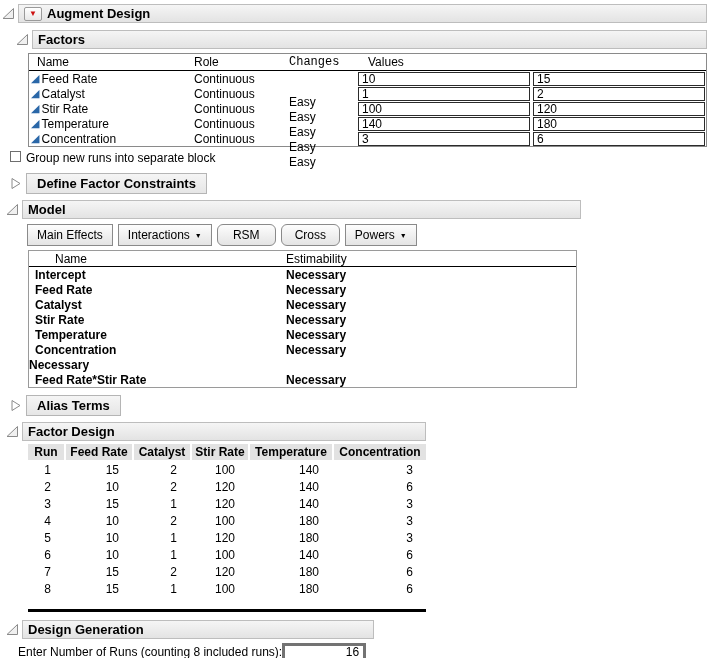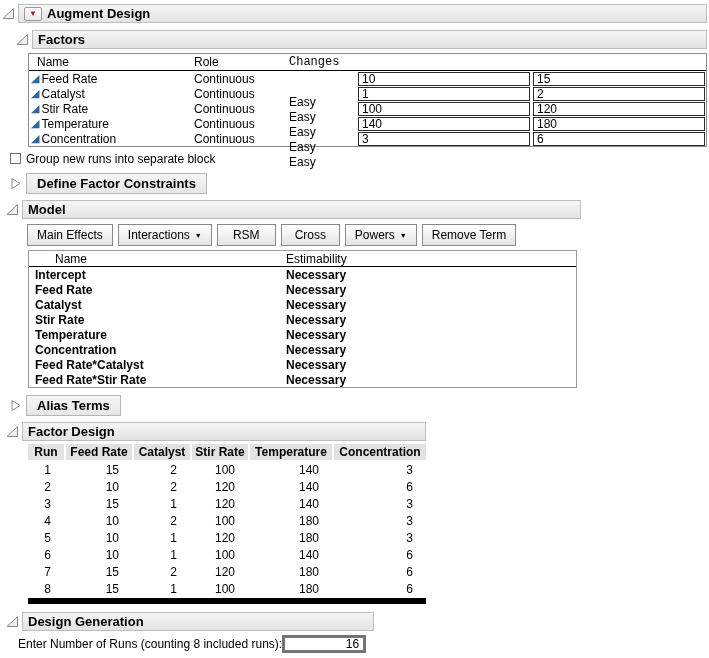--- a/index.html
+++ b/index.html
@@ -38,40 +38,40 @@
   .fh-val   { flex:1; padding-left:10px; }
   .frow { display:flex; height:15px; align-items:center; }
   .f-name { width:165px; display:flex; align-items:center; padding-left:2px; }
   .cont-icon { color:#2a67a8; font-size:11px; line-height:1; margin-right:2px; }
   .f-role { width:95px; } .f-chg { width:69px;margin-top:46px; }
   .f-vals { flex:1; display:flex; gap:3px; padding-right:1px; }
   .vcell {
     flex:1; height:14px; border:1px solid #2b2b2b; background:#fff;
     display:flex; align-items:center; padding-left:3px; font-size:12px;
   }
-  .chk-row { display:flex; align-items:center; margin:4px 0 0 10px; height:15px; cursor:default; }
+  .chk-row { display:flex; margin:4px 0 0 10px; height:15px; cursor:default; }
   .chkbox { width:11px; height:11px; border:1px solid #6e6e6e; background:#fff; margin-right:5px; }
   
   .btnrow { display:flex; margin:5px 0 0 27px; gap:5px; }
   .jbtn {
     height:22px; border:1px solid #8a8a8a; background:linear-gradient(#fdfdfd,#e4e4e4);
     font-family:"Liberation Sans", sans-serif; font-size:12px; color:#000;
     display:inline-flex; align-items:center; justify-content:center;
     padding:4px 9px; cursor:default;
   }
   .jbtn .arr { font-size:7px; margin-left:5px; }
-  .minw { min-width:59px; }
+  .minw { min-width:59px;border-radius:6px; }
   
   .mtable { margin:4px 0 0 28px; width:549px; border:1px solid #9a9a9a; background:#fff; }
   .mhead { display:flex; height:16px; align-items:center; border-bottom:1px solid #000; }
   .mh-name { width:257px; padding-left:26px; }
   .mrow { display:flex; height:15px; align-items:center;font-weight:bold; }
   .m-name { width:257px; padding-left:6px; }
   
-  .dgrid { margin:3px 0 0 28px; display:grid; grid-template-columns:36px 66px 56px 56px 82px 92px; column-gap:2px; row-gap:0; width:fit-content; border-bottom:6px solid #000000; padding-bottom:1px; }
+  .dgrid { margin:3px 0 0 28px; display:grid; grid-template-columns:36px 66px 56px 56px 82px 92px; column-gap:2px; row-gap:0; width:fit-content; border-bottom:3px solid #000000; padding-bottom:12px; }
   .dh { background:#e2e2e2; font-weight:bold; height:16px; display:flex; align-items:center; justify-content:center; margin-bottom:1px; }
   .dc { height:17px; display:flex; align-items:center; justify-content:flex-end; padding-right:13px; }
   
   .runs-row { display:flex; align-items:center; margin:4px 0 0 18px; }
   .runs-input {
     width:84px; height:18px; border:3px solid #737373; background:#fff;
     font-family:"Liberation Sans", sans-serif; font-size:12px; text-align:right; padding:0 4px;
   }
   .make-btn { margin:5px 0 0 28px; height:21px; }
   svg.tri { display:block; }
@@ -106,20 +106,21 @@
   <div class="hbar" style="flex:1">
     <span>Factors</span>
   </div>
 </div>
 
 <div class="ftable">
   <div class="fhead">
     <span class="fh-name">Name</span>
     <span class="fh-role">Role</span>
     <span class="fh-chg">Changes</span>
+    <span class="fh-val">Values</span>
   </div>
 
   <div class="frow">
     <span class="f-name">
         <span class="cont-icon">◢</span>
         <span>Feed Rate</span>
       </span>
     <span class="f-role">Continuous</span>
     <span class="f-chg">Easy</span>
     <span class="f-vals">
@@ -214,23 +215,20 @@
     </button>
   <button class="jbtn minw">
       <span>RSM</span>
     </button>
   <button class="jbtn minw">
       <span>Cross</span>
     </button>
   <button class="jbtn">
       <span>Powers</span>
       <span class="arr">▼</span>
-    </button>
-  <button class="jbtn">
-      <span>Remove Term</span>
     </button>
 </div>
 
 <div class="mtable">
   <div class="mhead">
     <span class="mh-name">Name</span>
     <span>Estimability</span>
   </div>
   <div class="mrow">
       <span class="m-name">Intercept</span>
@@ -250,21 +248,20 @@
     </div>
   <div class="mrow">
       <span class="m-name">Temperature</span>
       <span>Necessary</span>
     </div>
   <div class="mrow">
       <span class="m-name">Concentration</span>
       <span>Necessary</span>
     </div>
   <div class="mrow">
-      <span class="m-name">Feed Rate*Catalyst</span>
       <span>Necessary</span>
     </div>
   <div class="mrow">
       <span class="m-name">Feed Rate*Stir Rate</span>
       <span>Necessary</span>
     </div>
 </div>
 
 
 <div class="row" style="margin:7px 0 0 10px">

